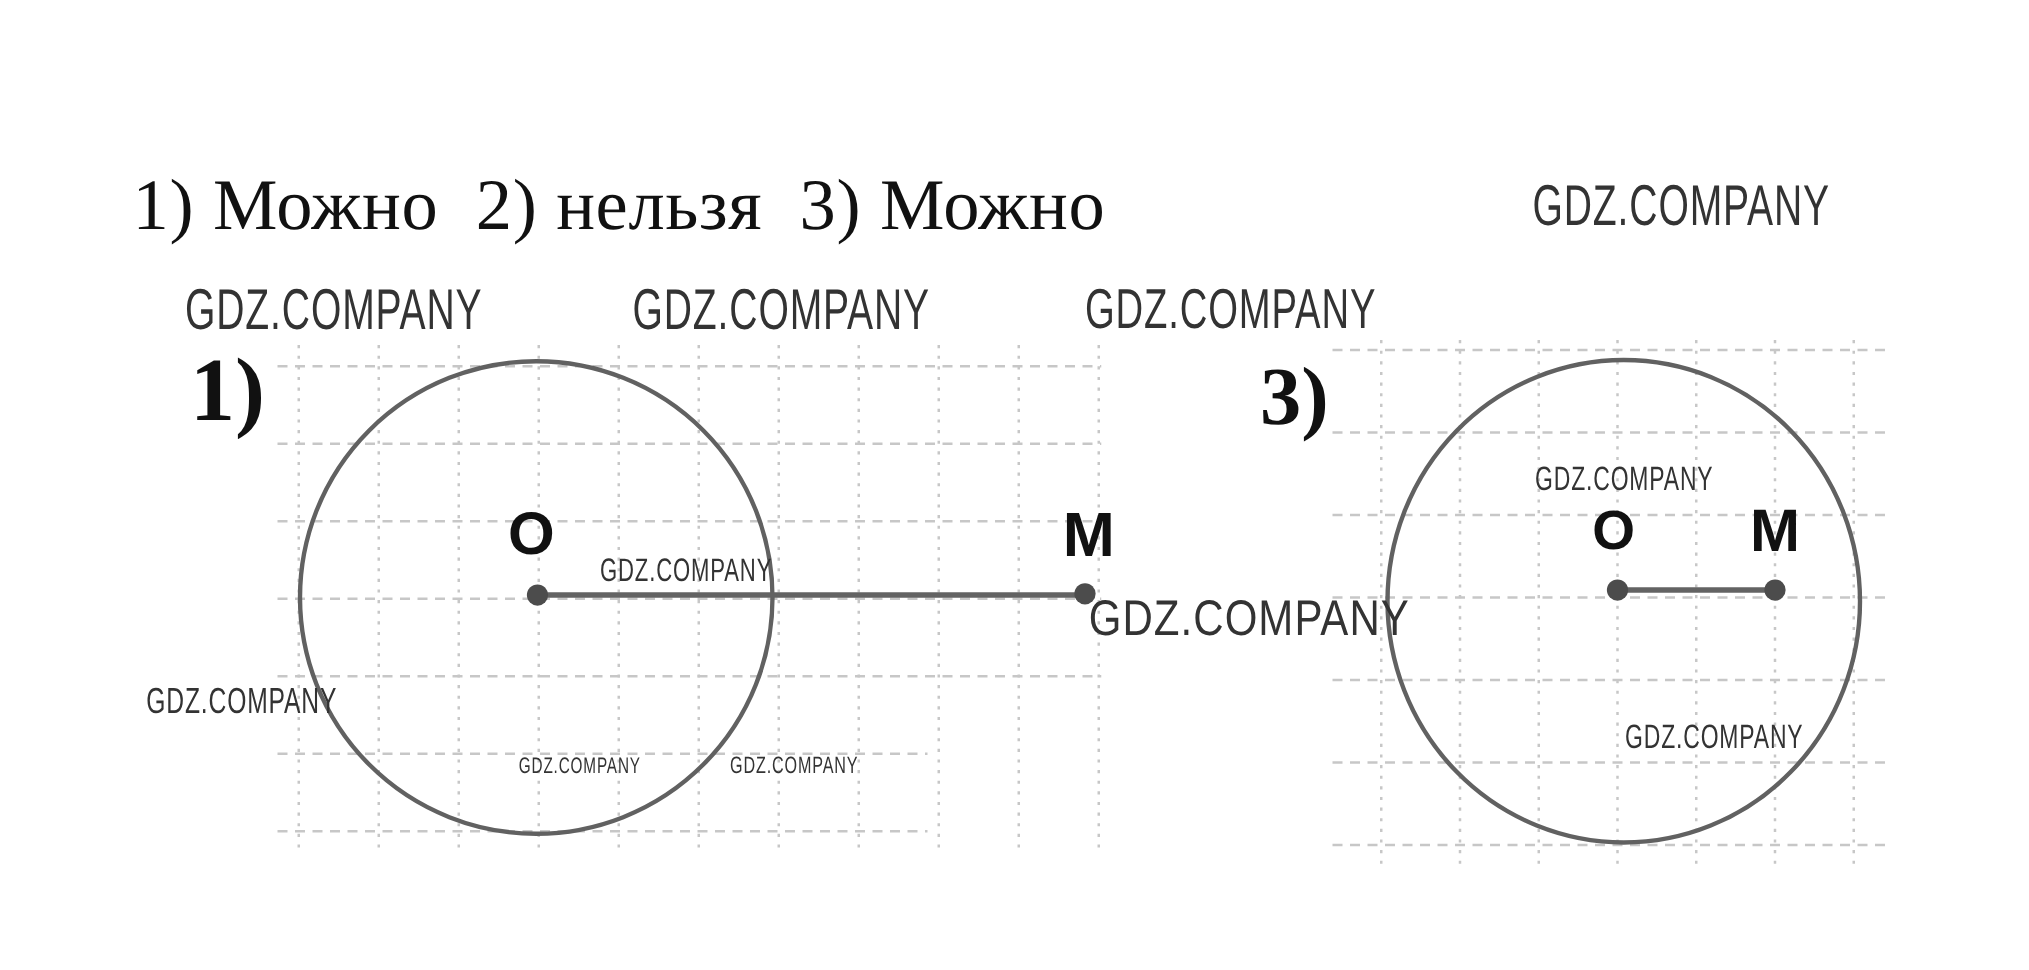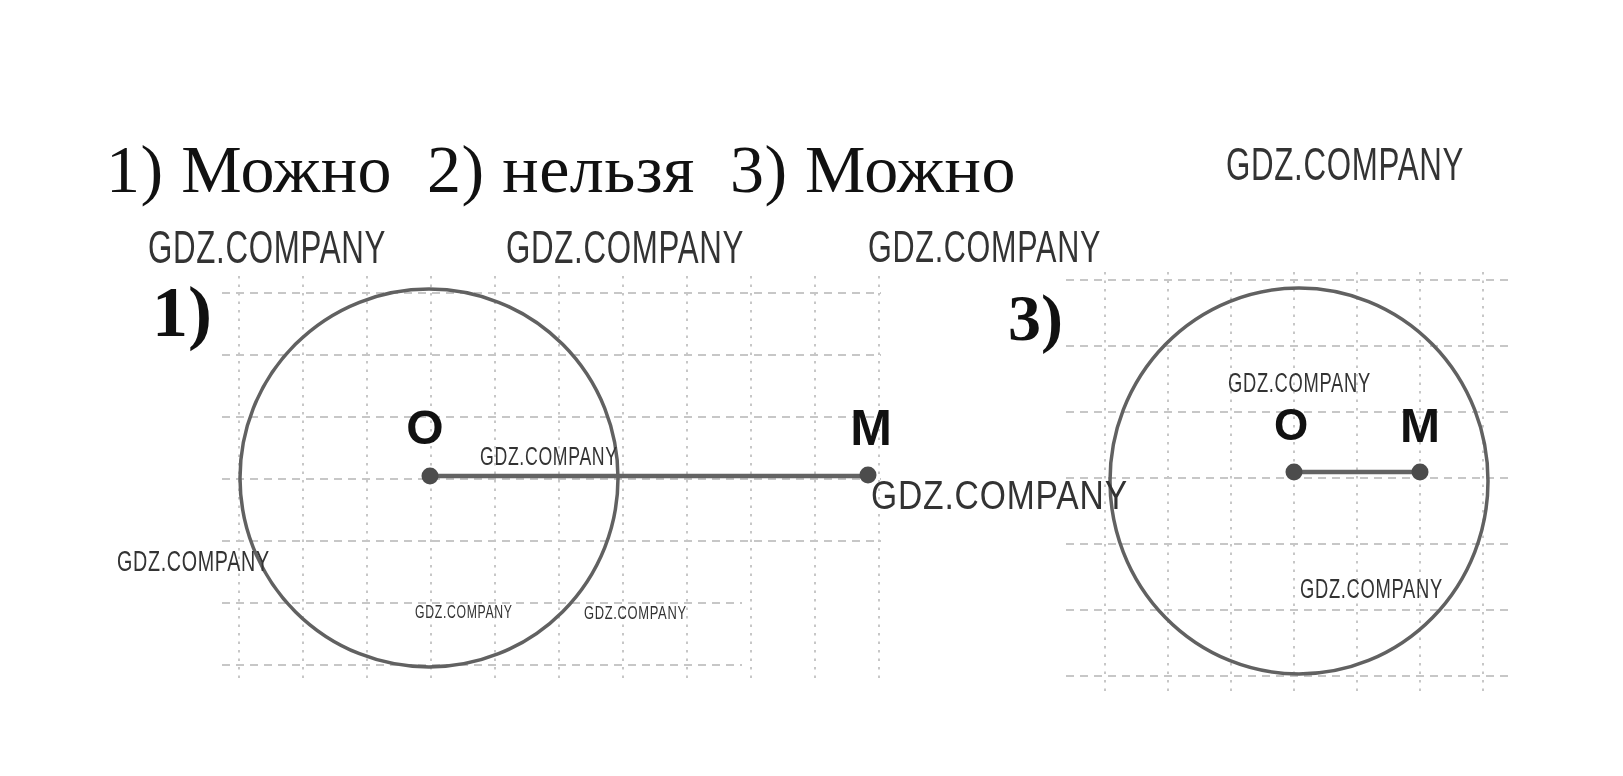--- a/index.html
+++ b/index.html
@@ -5,21 +5,21 @@
   html,body{margin:0;padding:0;background:#fff;}
   .stage{
     position:relative;width:1623px;height:776px;overflow:hidden;
     background:var(--background,#ffffff);
     font-family:"Liberation Sans",sans-serif;
   }
   .layer{position:absolute;left:0;top:0;}
   .title{
     position:absolute;white-space:pre;line-height:1;
     font-family:"Liberation Serif",serif;
-    color:var(--text,#111);font-size:68px;letter-spacing:0.5px;
+    color:var(--text,#111);font-size:58px;letter-spacing:0.5px;
   }
   .fig-label{
     position:absolute;line-height:1;white-space:nowrap;
     font-family:"Liberation Serif",serif;font-weight:bold;
     color:var(--text,#111);
   }
   .pt-label{
     position:absolute;line-height:1;white-space:nowrap;
     font-family:"Liberation Sans",sans-serif;font-weight:bold;
     color:var(--text,#111);transform:translate(-50%,-54%);

